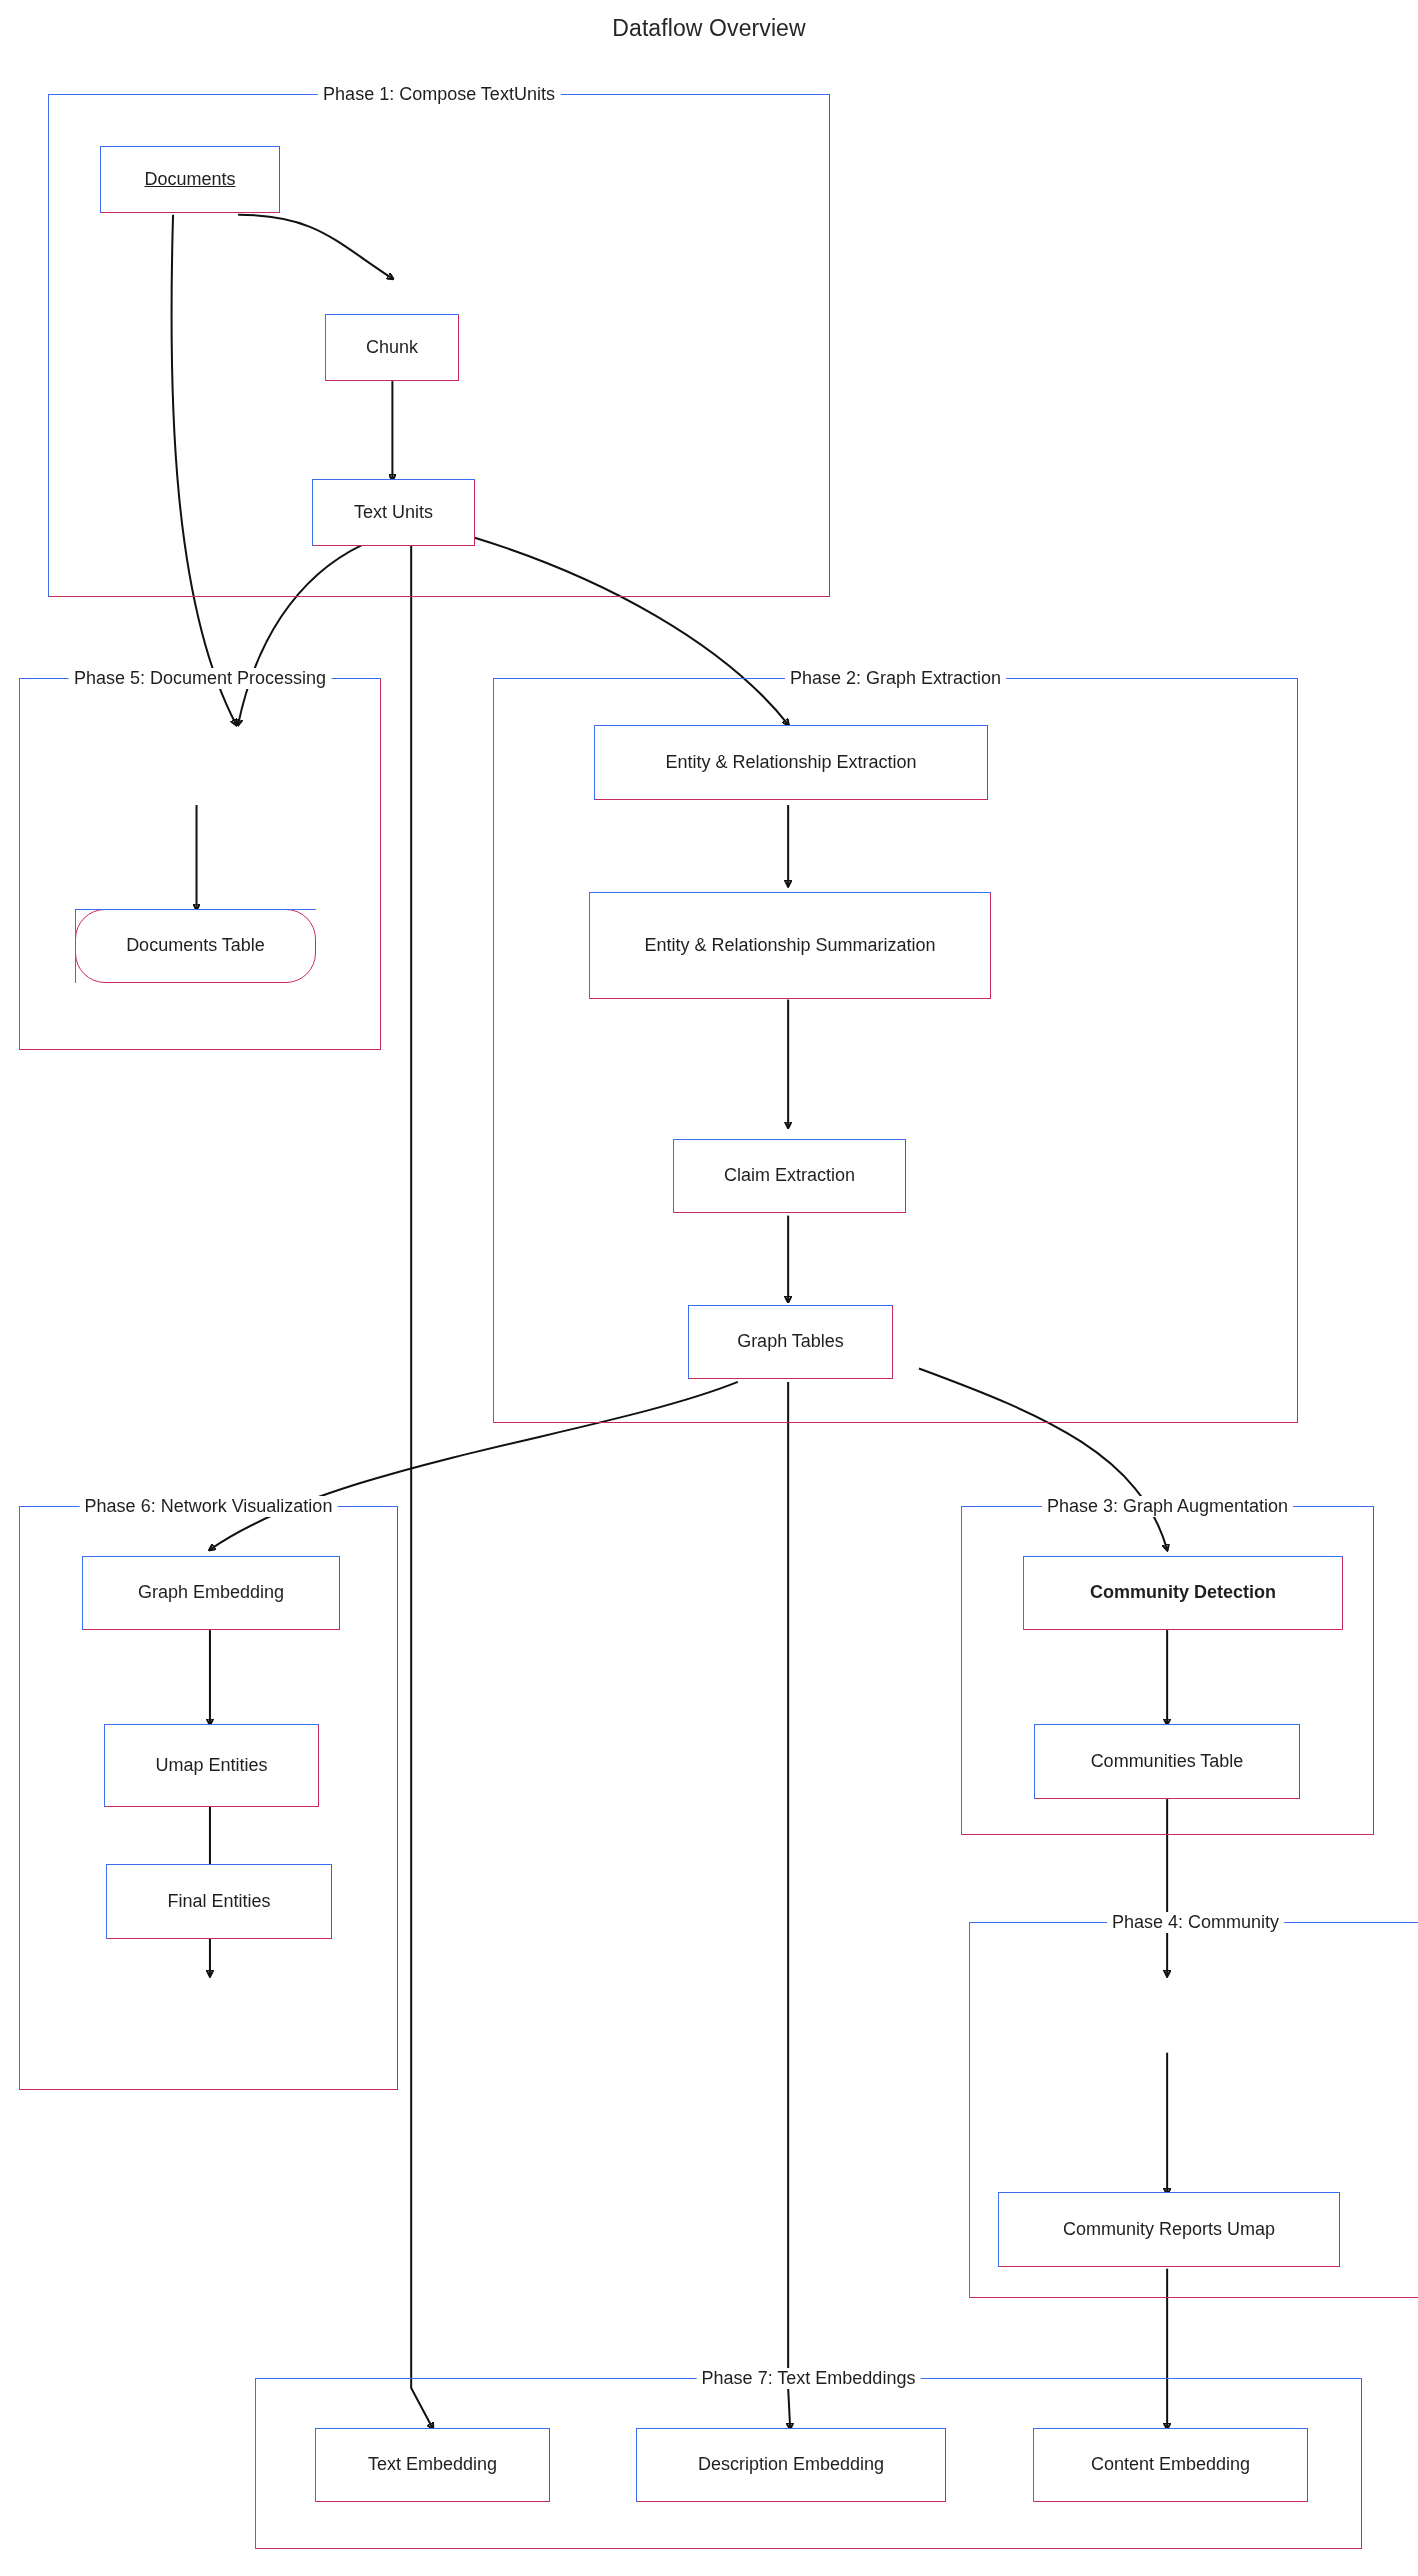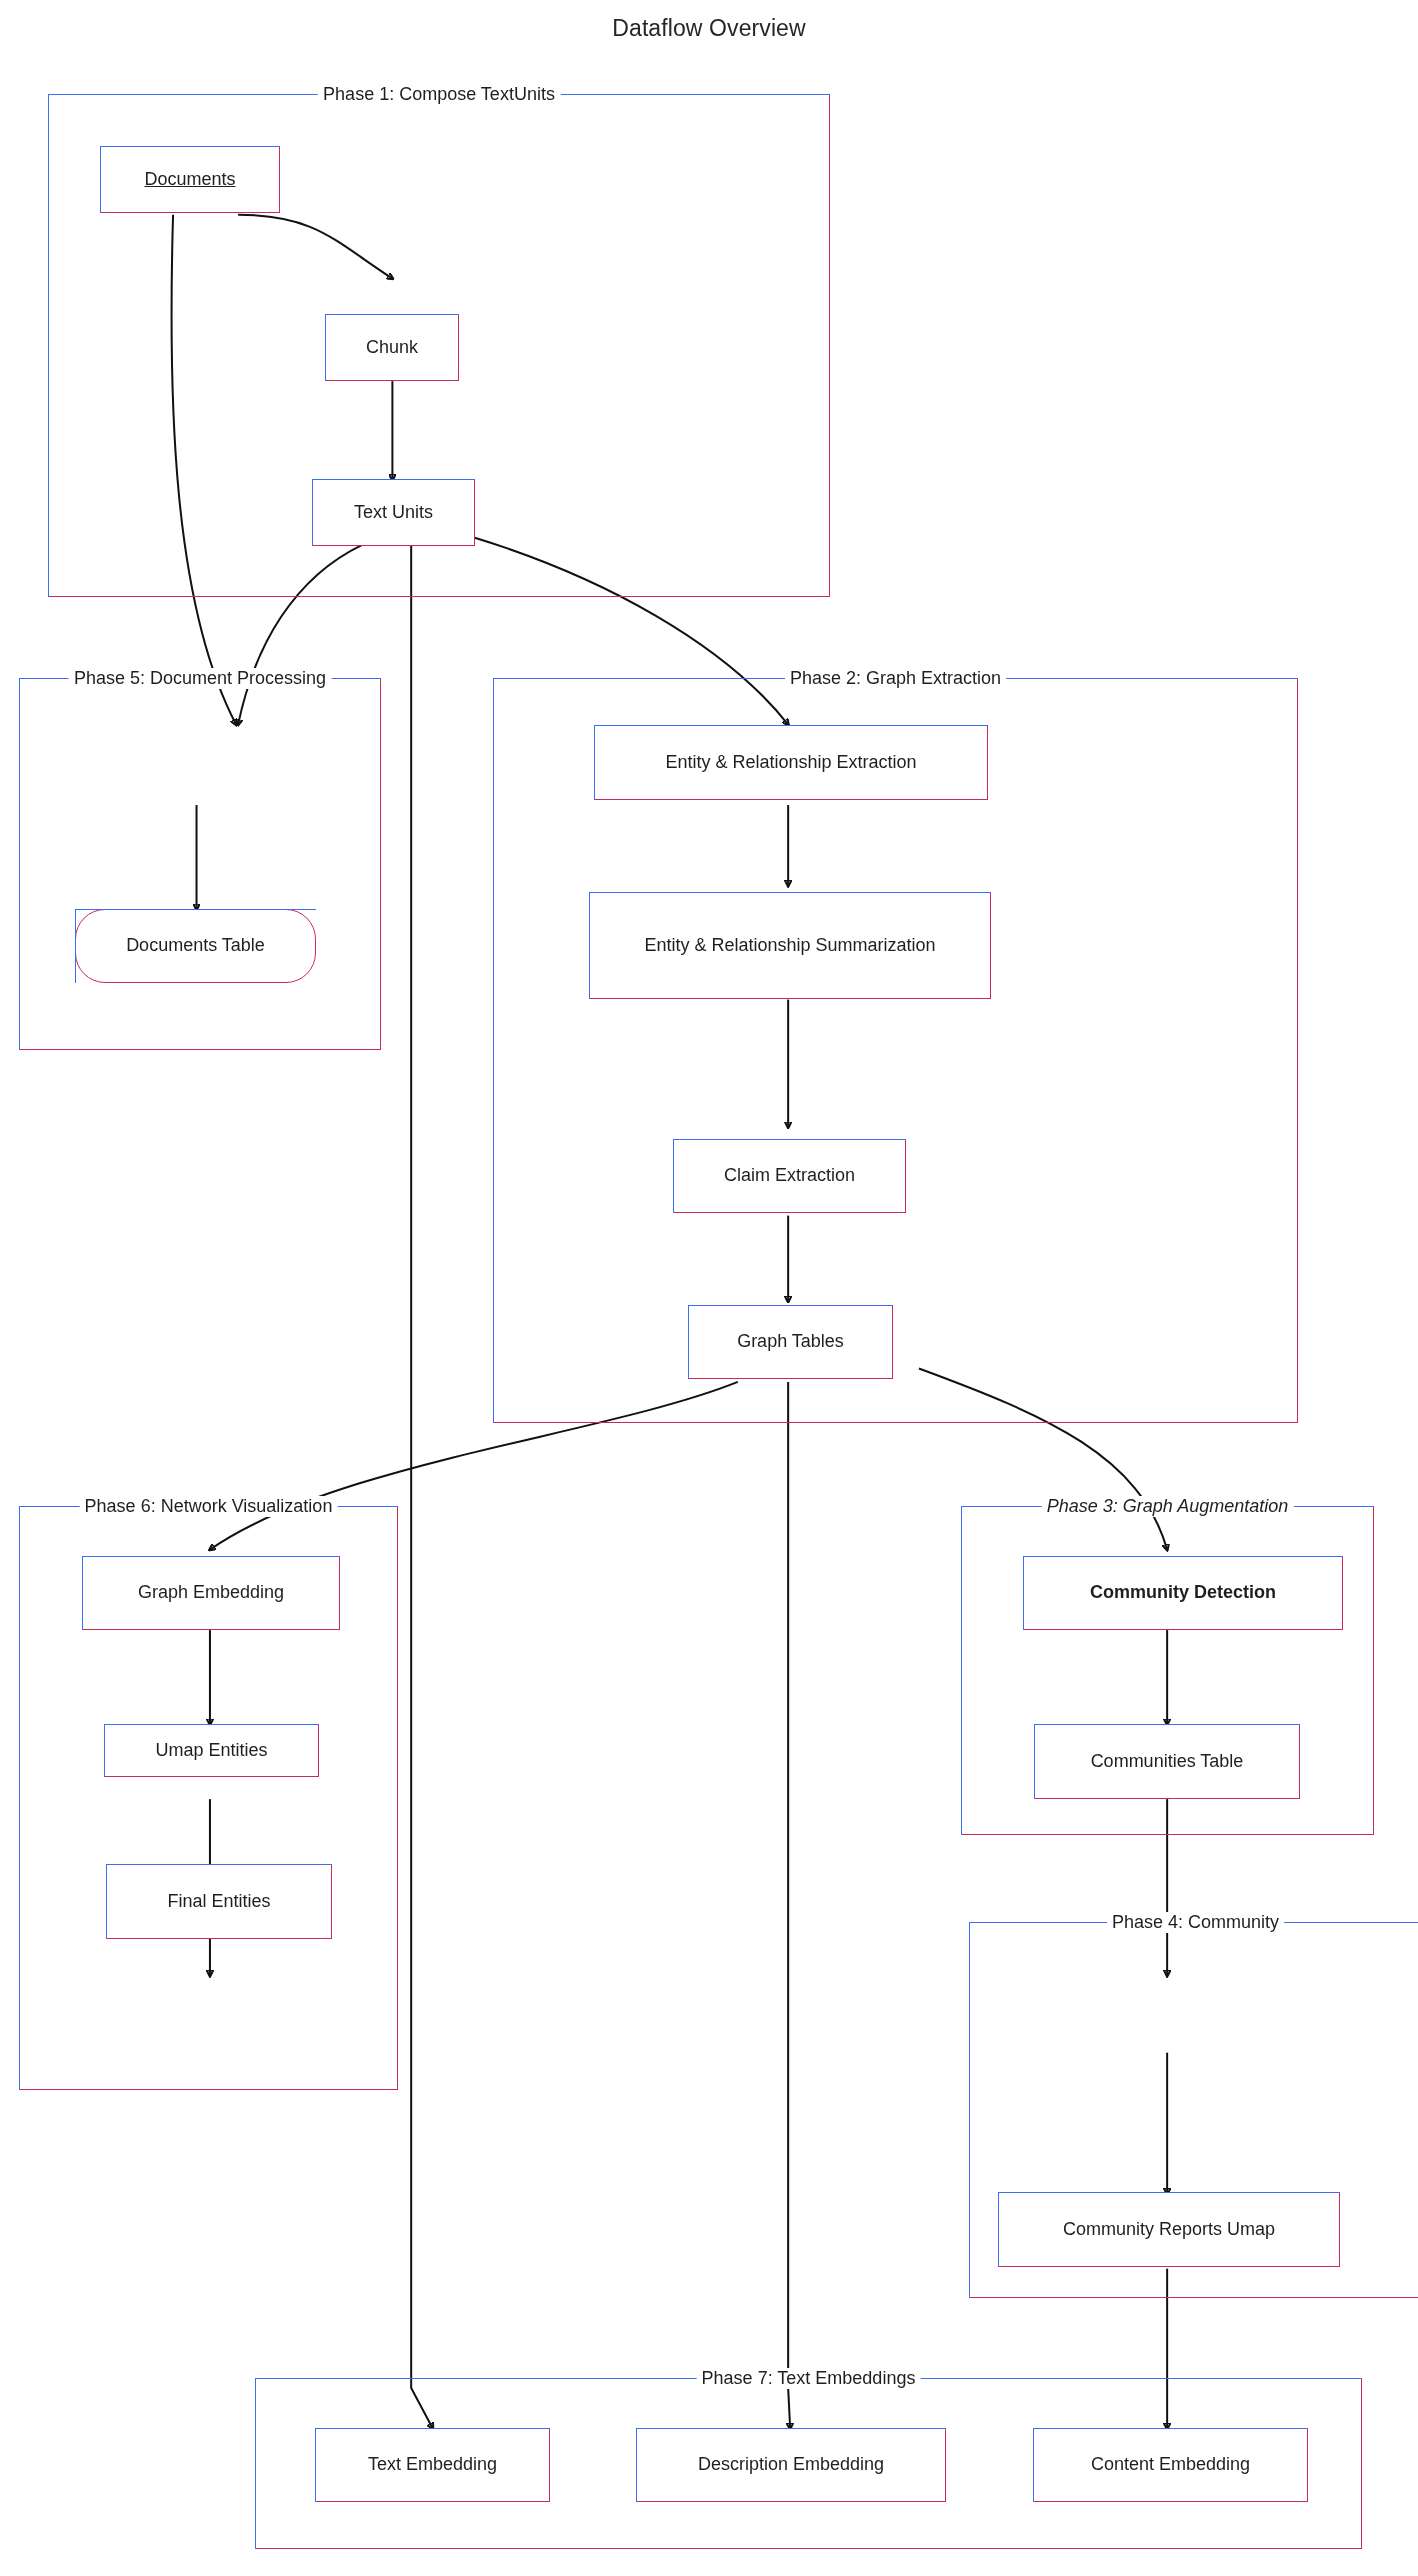--- a/index.html
+++ b/index.html
@@ -182,21 +182,21 @@
 
   <div class="phase" style="left:19px; top:1506px; width:379px; height:584px;">
     <div class="phase-border-left"></div>
     <div class="phase-border-top"></div>
     <div class="phase-label" style="left:50%; transform:translateX(-50%);">Phase 6: Network Visualization</div>
   </div>
 
   <div class="phase" style="left:961px; top:1506px; width:413px; height:329px;">
     <div class="phase-border-left"></div>
     <div class="phase-border-top"></div>
-    <div class="phase-label" style="left:50%; transform:translateX(-50%);font-style:italic;">Phase 3: Graph Augmentation</div>
+    <div class="phase-label" style="left:50%; transform:translateX(-50%);">Phase 3: Graph Augmentation</div>
   </div>
 
   <div class="phase" style="left:929px; top:1922px; width:453px; height:376px;margin-left:40px;">
     <div class="phase-border-left"></div>
     <div class="phase-border-top"></div>
     <div class="phase-label" style="left:50%; transform:translateX(-50%);">Phase 4: Community</div>
   </div>
 
   <div class="phase" style="left:255px; top:2378px; width:1107px; height:171px;">
     <div class="phase-border-left"></div>
@@ -252,21 +252,21 @@
       <div class="node-border-top"></div>
     <span class="node-label">Graph Tables</span>
   </div>
 
   <div class="node" style="left:82px; top:1556px; width:258px; height:74px;">
     <div class="node-border-left"></div>
       <div class="node-border-top"></div>
     <span class="node-label">Graph Embedding</span>
   </div>
 
-  <div class="node" style="left:104px; top:1724px; width:215px; height:53px;">
+  <div class="node" style="left:104px; top:1724px; width:215px; height:83px;">
     <div class="node-border-left"></div>
       <div class="node-border-top"></div>
     <span class="node-label">Umap Entities</span>
   </div>
 
   <div class="node" style="left:106px; top:1864px; width:226px; height:75px;">
     <div class="node-border-left"></div>
       <div class="node-border-top"></div>
     <span class="node-label">Final Entities</span>
   </div>

